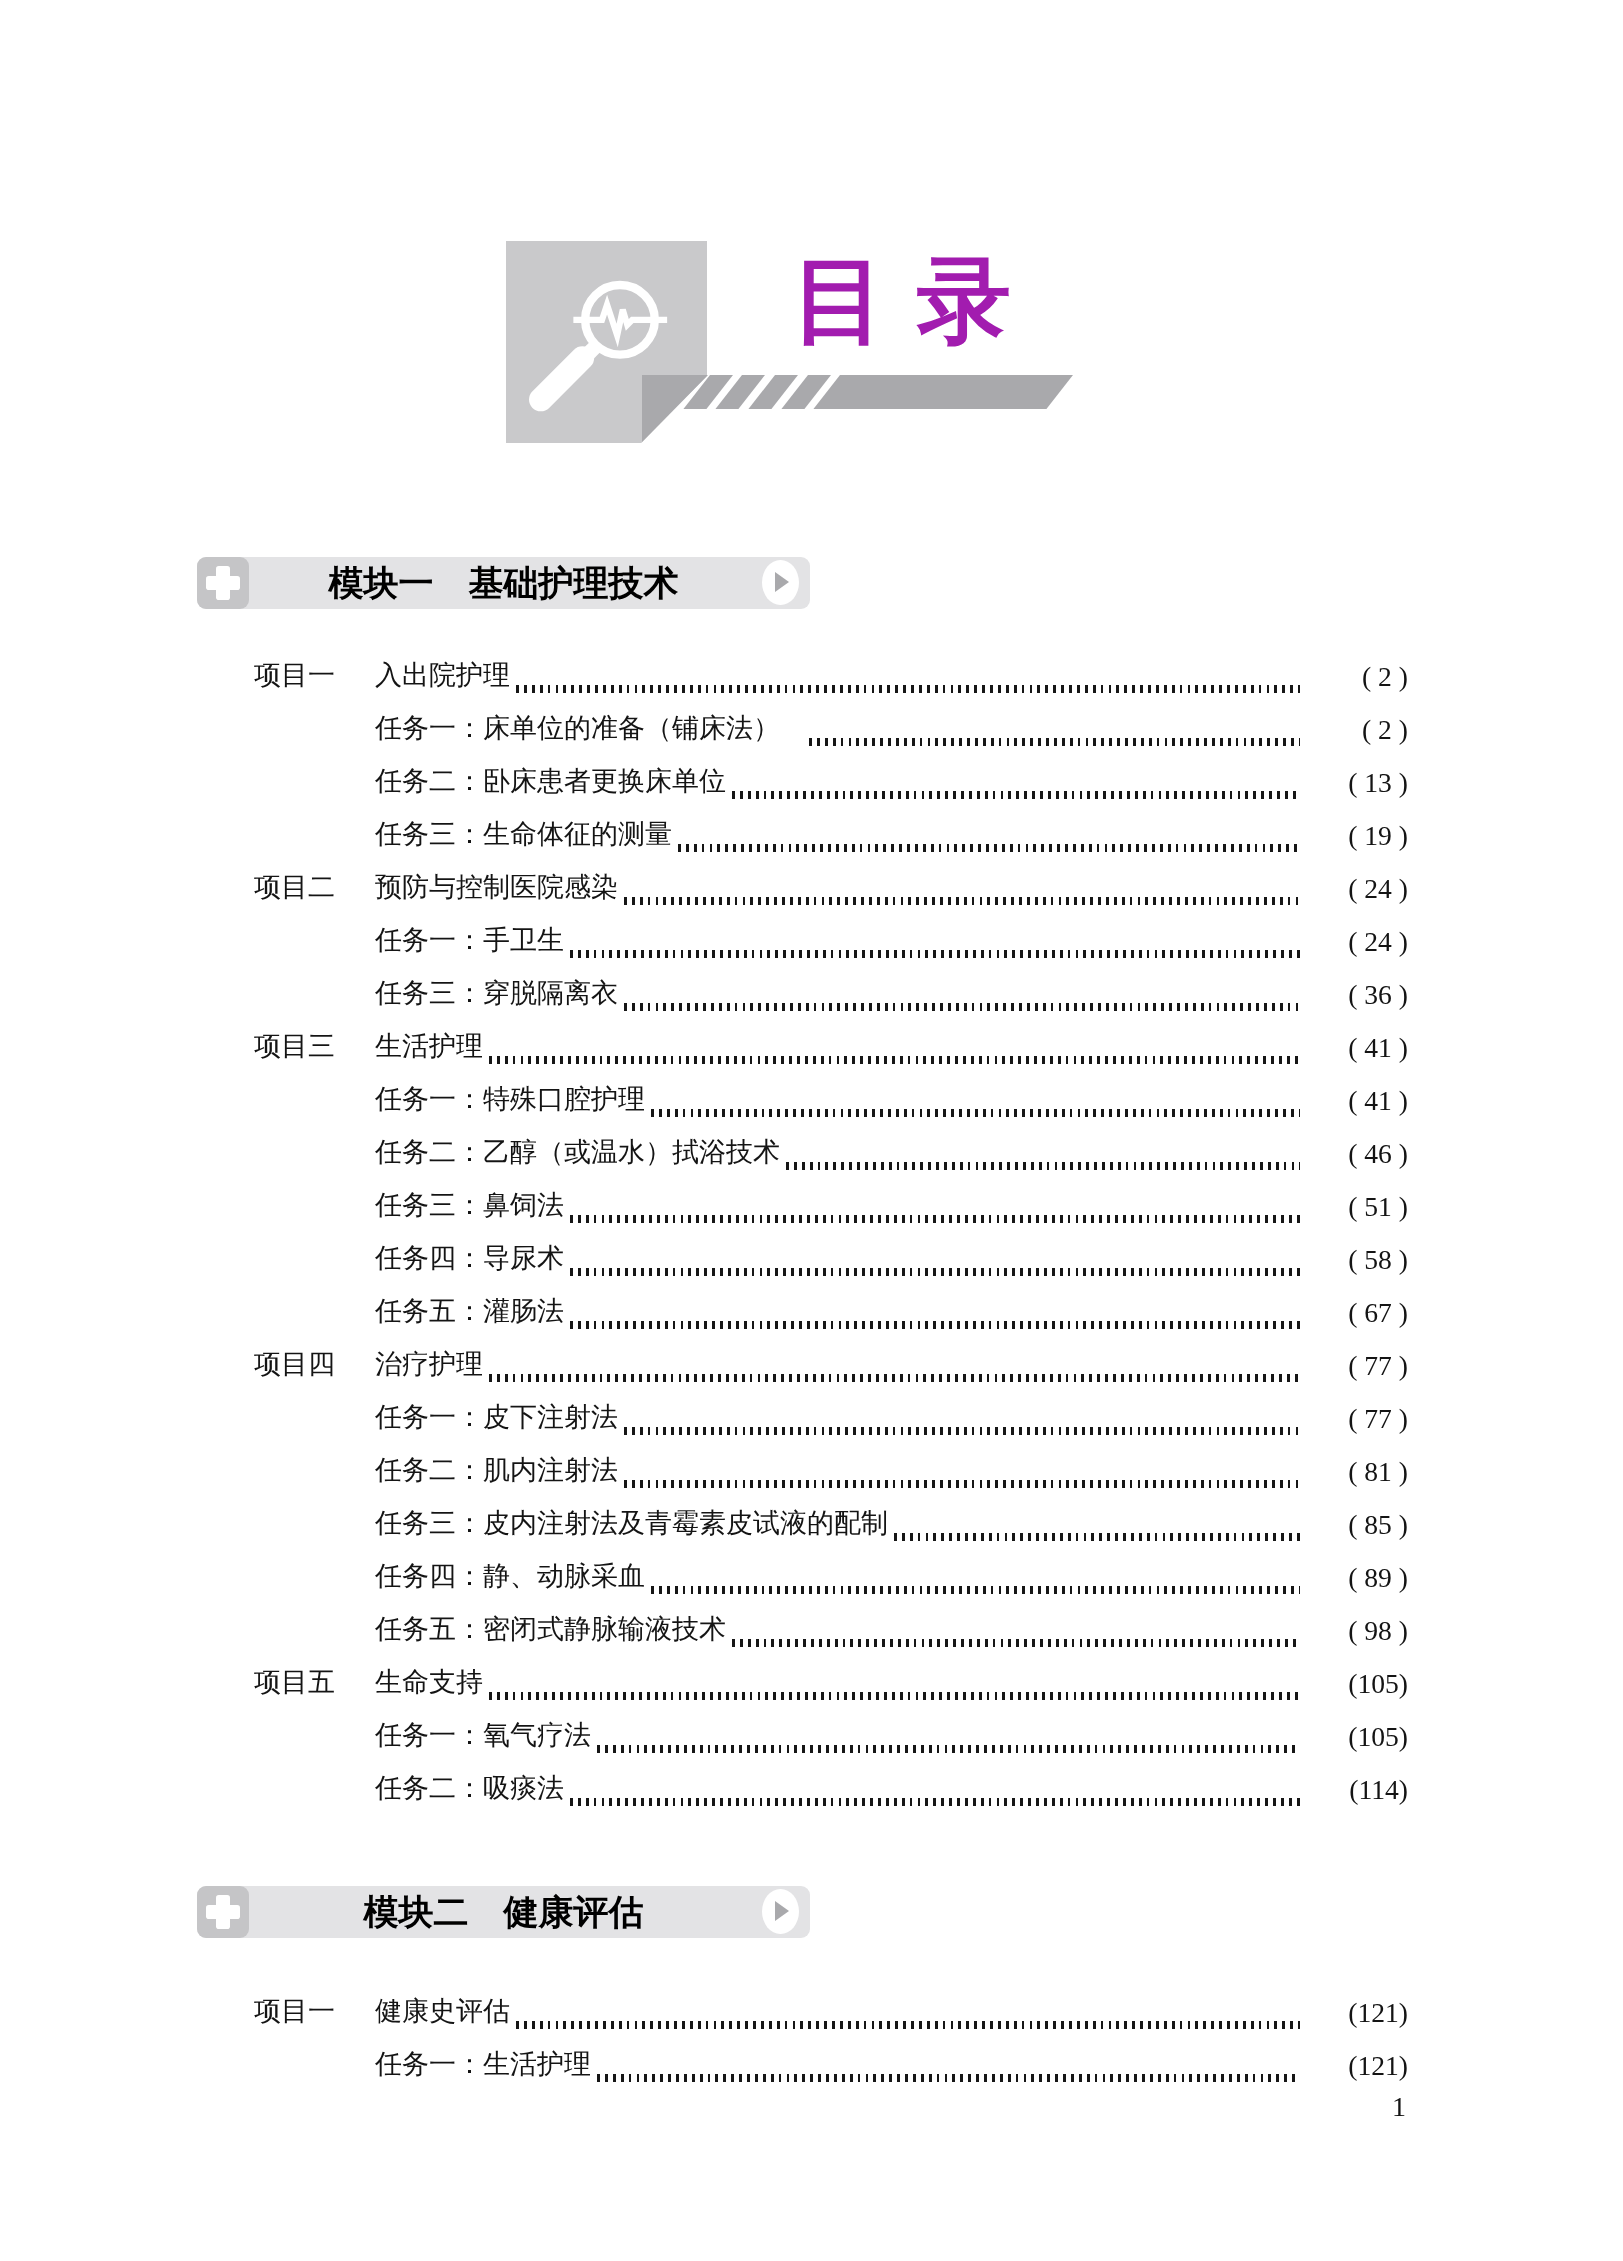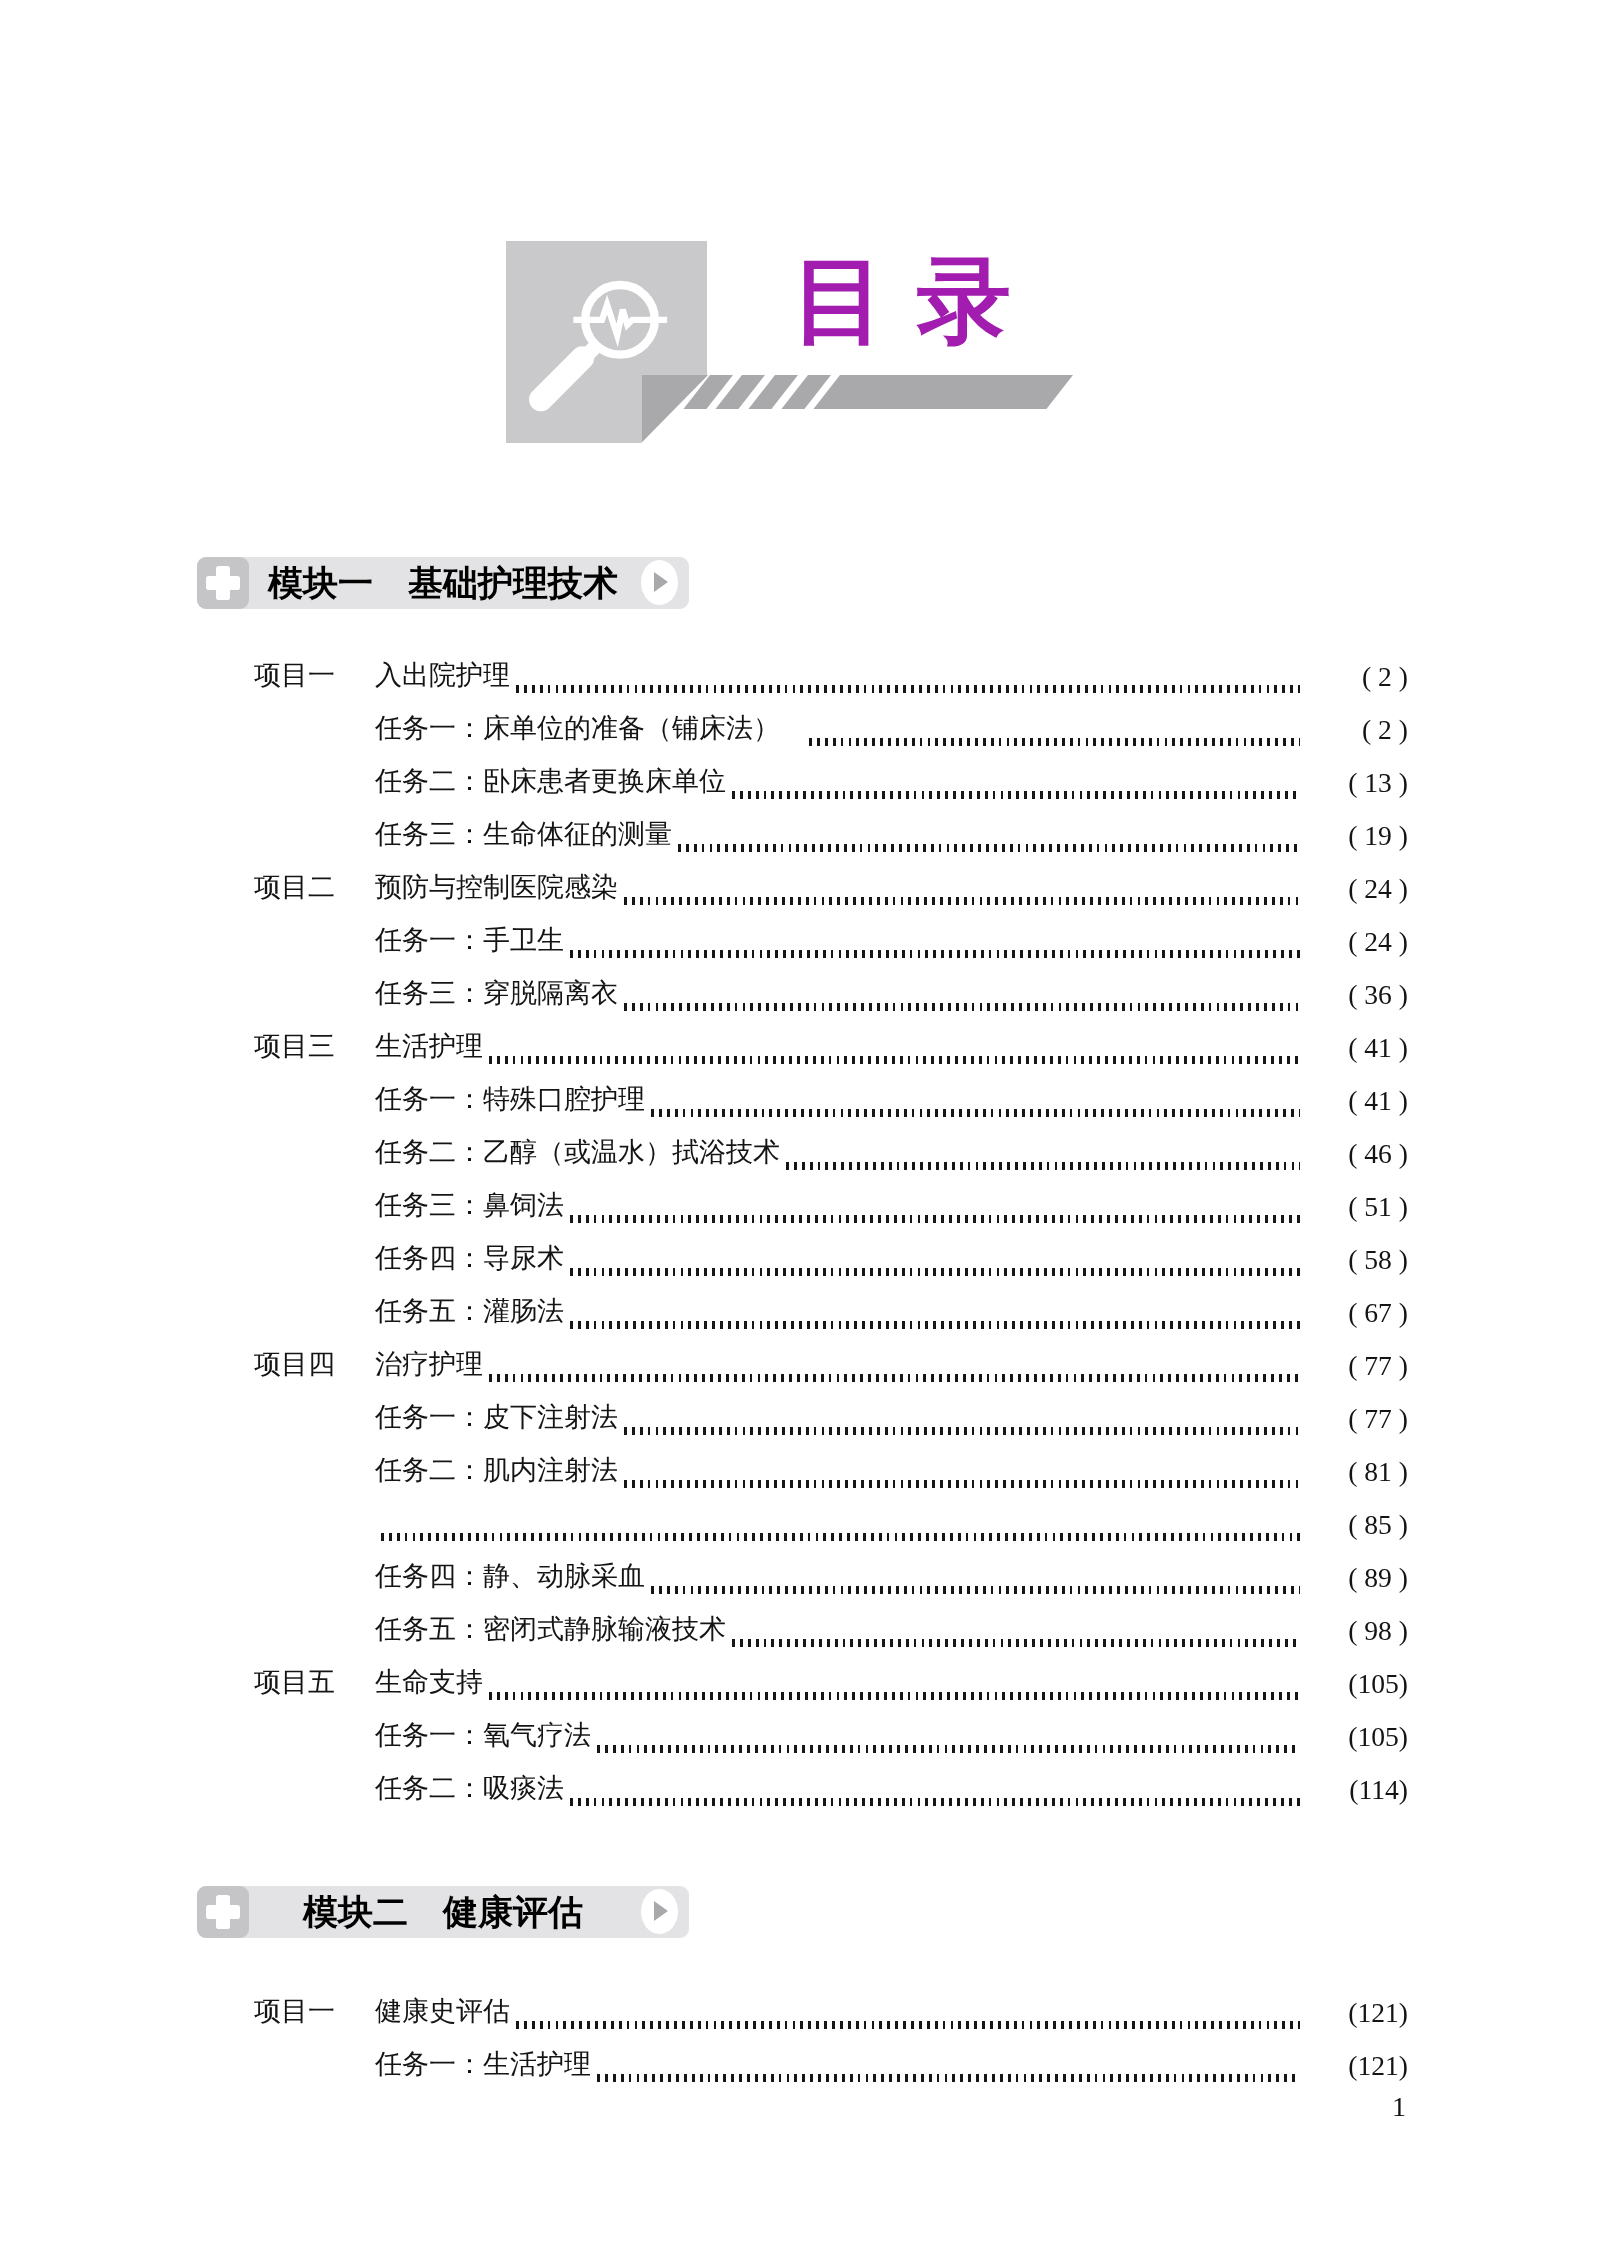--- a/index.html
+++ b/index.html
@@ -29,21 +29,21 @@
     transform:skewX(-38deg);transform-origin:0 0;
   }
   .doc-title{
     left:792px;top:254px;line-height:1.02;font-size:94px;font-weight:bold;
     color:#a21caf;white-space:nowrap;
   }
   .doc-title .c2{margin-left:31px;}
 
   
   .bar{
-    left:197px;width:492px;height:52px;background:#e3e3e5;border-radius:9px;
+    left:197px;width:613px;height:52px;background:#e3e3e5;border-radius:9px;
   }
   .m1-bar{top:557px}
   .m2-bar{top:1886px}
   .plus{
     position:absolute;left:0;top:0;width:52px;height:52px;border-radius:9px;
     background:#c5c5c7;
   }
   .plus::before{content:"";position:absolute;left:19px;top:9px;width:13.5px;height:34px;background:#fff;border-radius:2.8px;}
   .plus::after{content:"";position:absolute;left:9px;top:19px;width:34px;height:13.5px;background:#fff;border-radius:2.8px;}
   .bar-label{
@@ -180,20 +180,21 @@
       <span class="title">任务一：皮下注射法</span>
       <span class="leader"></span>
       <span class="pg">( 77 )</span>
     </div>
     <div class="row task">
       <span class="title">任务二：肌内注射法</span>
       <span class="leader"></span>
       <span class="pg">( 81 )</span>
     </div>
     <div class="row task">
+      <span class="title">任务三：皮内注射法及青霉素皮试液的配制</span>
       <span class="leader"></span>
       <span class="pg">( 85 )</span>
     </div>
     <div class="row task">
       <span class="title">任务四：静、动脉采血</span>
       <span class="leader"></span>
       <span class="pg">( 89 )</span>
     </div>
     <div class="row task">
       <span class="title">任务五：密闭式静脉输液技术</span>

